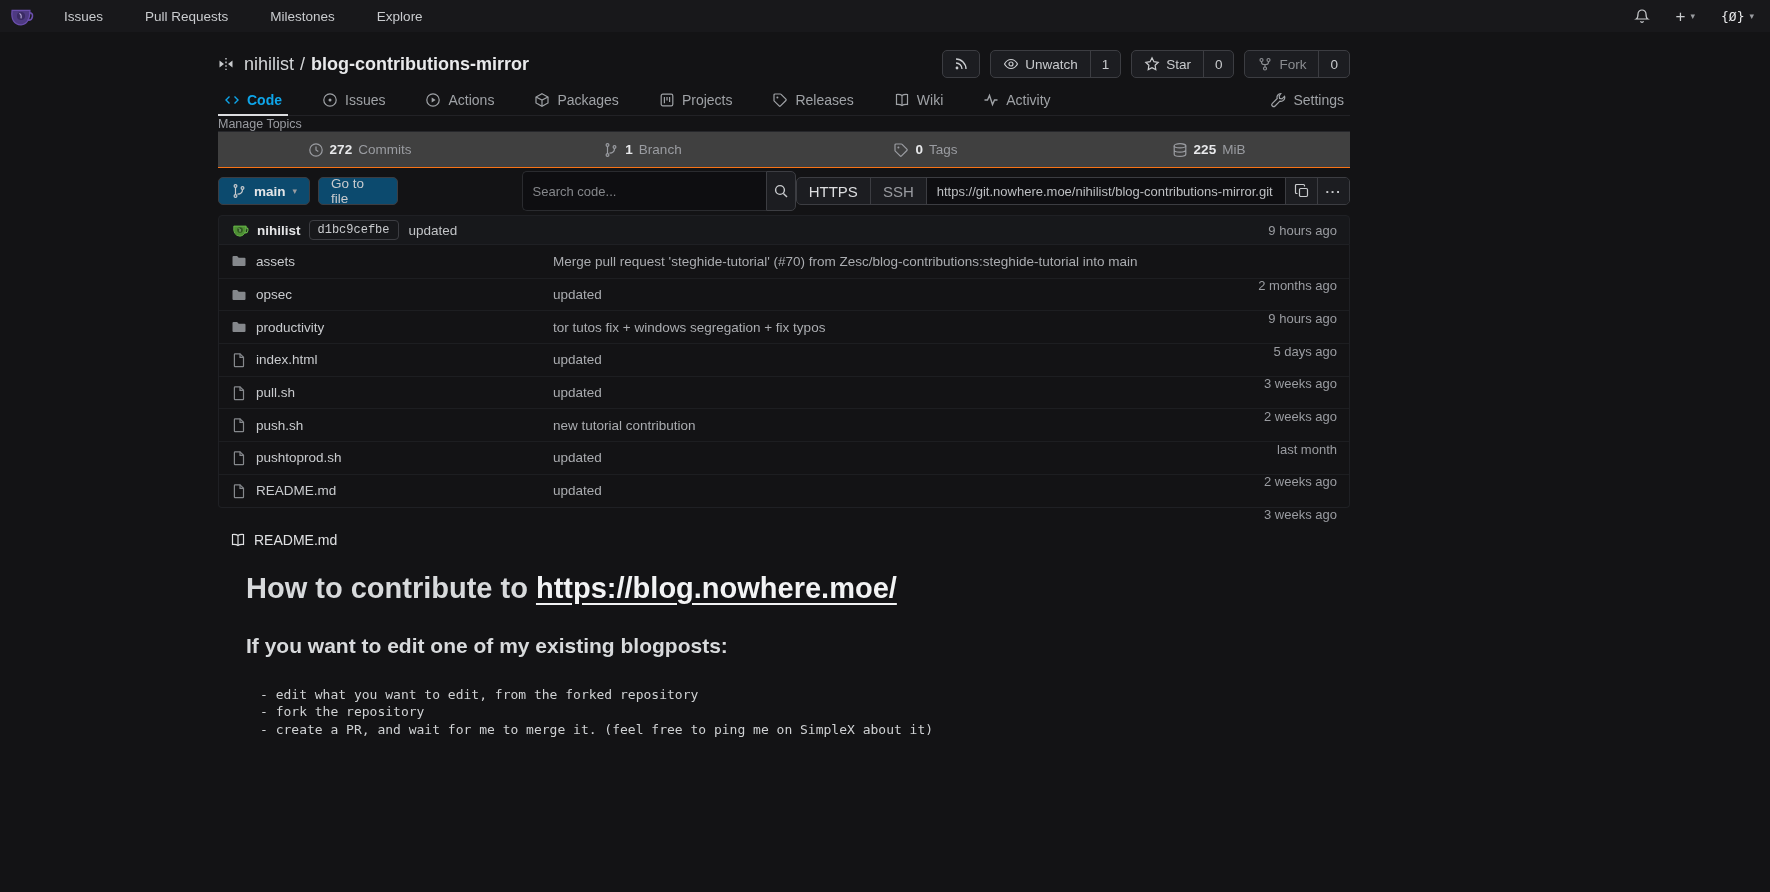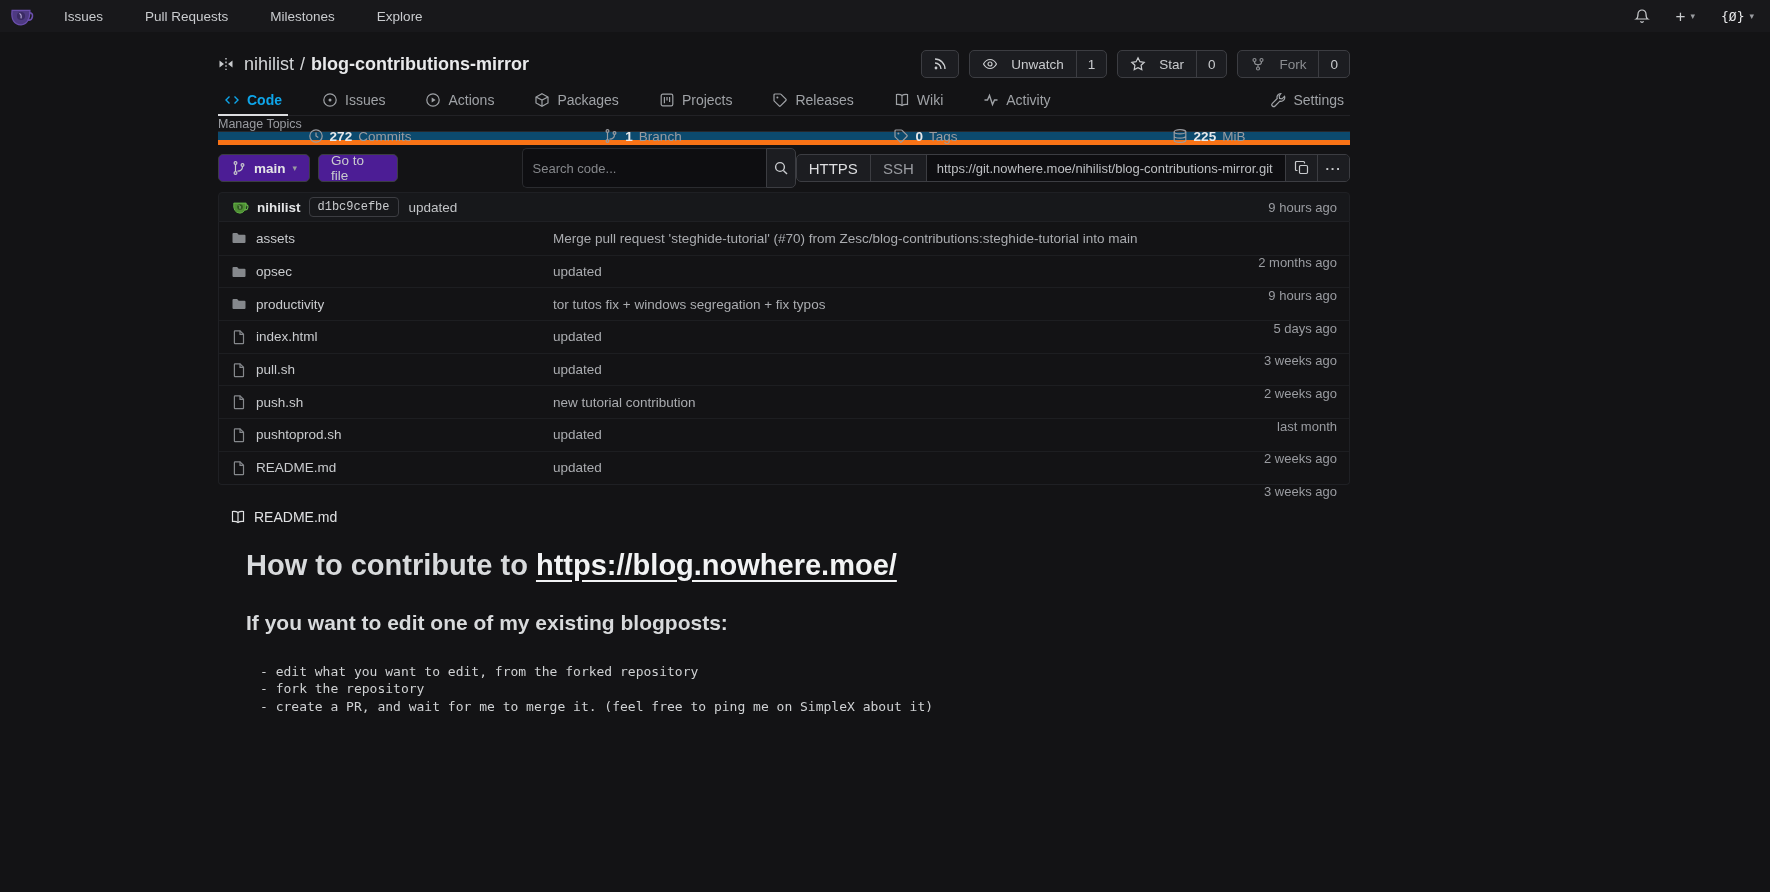--- a/index.html
+++ b/index.html
@@ -34,45 +34,45 @@
   .repo-header { padding-top:18px; }
   .title-row { display:flex; align-items:center; height:28px; }
   .mirror-ic { margin-right:10px; color:#c9cbce; }
   .repo-owner { font-size:18px; color:#d4d6d8; }
   .repo-sep { font-size:18px; color:#d4d6d8; margin:0 6px; }
   .repo-name { font-size:18px; font-weight:bold; color:#e8e9eb; }
   .repo-desc { margin-top:9px; font-size:13px; color:#a8aaae; }
 
   .header-actions { margin-left:auto; display:flex; align-items:center; gap:10px; }
   .btn-group { display:flex; align-items:stretch; height:28px; border:1px solid #3c3d42; border-radius:5px; background:#1c1d21; overflow:hidden; }
-  .btn-seg { display:flex; align-items:center; gap:13px; padding:0 12px; font-size:13.5px; color:#c9cbce; }
+  .btn-seg { display:flex; align-items:center; gap:6px; padding:0 12px; font-size:13.5px; color:#c9cbce; }
   .btn-seg + .btn-seg { border-left:1px solid #3c3d42; }
   .btn-seg.count { padding:0 11px; }
   .btn-icon-only { padding:0 10px; }
   .dim { color:#8b8d91; }
 
   
   .repo-tabs { margin-top:6px; display:flex; align-items:stretch; height:32px; border-bottom:1px solid #222226; }
   .tab { display:flex; align-items:center; gap:7px; padding:0 6px; margin-right:28px; color:#9fa2a6; font-size:14px; position:relative; }
   .tab.active { color:#0ea5e9; font-weight:bold; }
   .tab.active::after { content:""; position:absolute; left:0; right:0; bottom:-1px; height:2px; background:#dcdde0; }
   .tab-right { margin-left:auto; margin-right:0; }
 
   
   .manage-topics { margin:12px 0 6px; font-size:12.5px; color:#9a9ca1; }
 
   
-  .stats-bar { display:flex; height:14px; background:#0c4a6e; border-top:1px solid #26272b; border-bottom:5px solid #f97316; }
+  .stats-bar { display:flex; height:37px; background:#404040; border-top:1px solid #26272b; border-bottom:1px solid #f97316; }
   .stat { flex:1; display:flex; align-items:center; justify-content:center; gap:6px; font-size:13.5px; color:#9a9ca1; }
   .stat b { color:#e8e9eb; font-weight:bold; }
   .stat .oi { color:#9a9ca1; }
 
   
   .toolbar { margin-top:9px; display:flex; align-items:center; height:28px; }
-  .btn { display:flex; align-items:center; gap:7px; height:28px; padding:0 12px; background:#4c1d95; border:1px solid #3c3d42; border-radius:5px; font-size:13.5px; color:#c9cbce; }
+  .btn { display:flex; align-items:center; gap:7px; height:28px; padding:0 12px; background:#0c4a6e; border:1px solid #3c3d42; border-radius:5px; font-size:13.5px; color:#c9cbce; }
   .btn b { color:#e4e5e7; }
   .toolbar .gap { width:8px; flex:0 0 auto; }
   .search-group { margin-left:124px; width:277px; display:flex; height:40px; }
   .search-input { flex:1; background:#0e0e11; border:1px solid #2a2b2f; border-right:none; border-radius:5px 0 0 5px; color:#c9cbce; padding:0 10px; font-size:13px; font-family:inherit; outline:none; }
   .search-input::placeholder { color:#85878b; }
   .search-btn { width:30px; display:flex; align-items:center; justify-content:center; background:#1c1d21; border:1px solid #3c3d42; border-radius:0 5px 5px 0; color:#c9cbce; }
   .clone-group { margin-left:auto; width:560px; display:flex; height:28px; border:1px solid #3c3d42; border-radius:5px; overflow:hidden; background:#1c1d21; }
   .clone-seg { display:flex; align-items:center; justify-content:center; padding:0 12px; font-size:15px; color:#dddee0; }
   .clone-seg + .clone-seg,.clone-url,.clone-ic { border-left:1px solid #3c3d42; }
   .clone-seg.inactive { color:#9a9ca1; }

